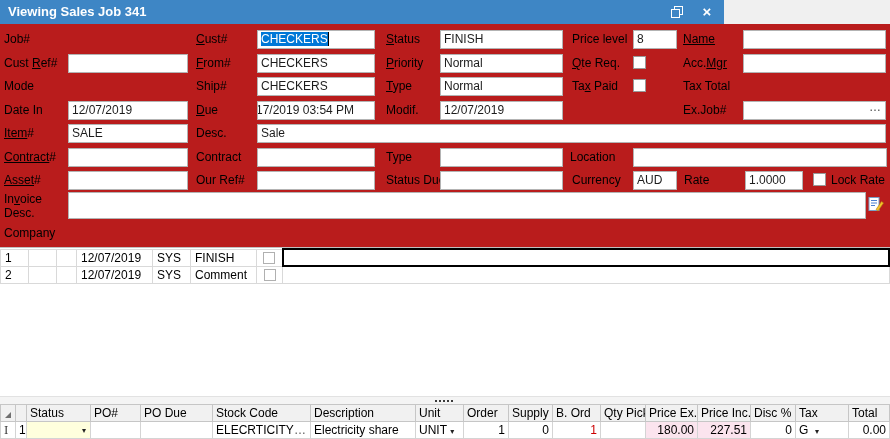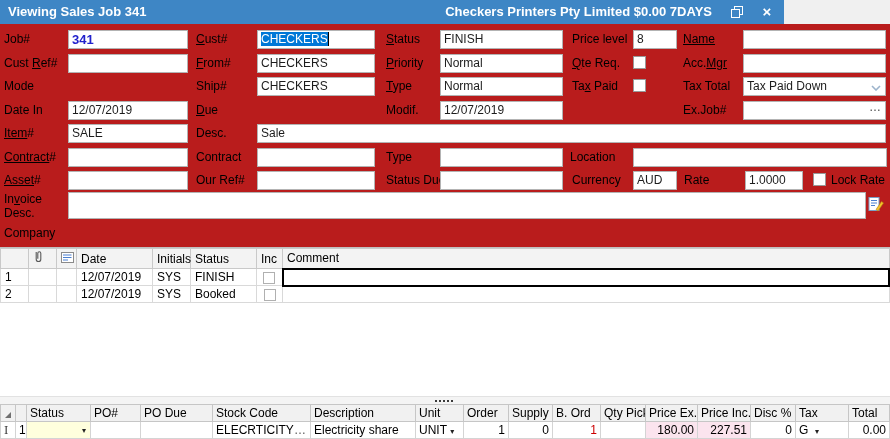--- a/index.html
+++ b/index.html
@@ -2,21 +2,21 @@
 <html><head>
 <meta charset="utf-8">
 <style>
   * { margin:0; padding:0; box-sizing:border-box; }
   html,body { background:#e8e8e8; }
   .window {
     position:relative; width:890px; height:439px; overflow:hidden;
     background:#f0f0f0; font-family:"Liberation Sans", sans-serif; font-size:12px; color:#000;
   }
   
-  .titlebar { position:absolute; left:0; top:0; width:784px; height:24px; background:#3e86c5; }
+  .titlebar { position:absolute; left:0; top:0; width:724px; height:24px; background:#3e86c5; }
   .titlebar .wtitle { position:absolute; left:8px; top:4px; color:#fff; font-weight:bold; font-size:13px; }
   .titlebar .acct { position:absolute; right:72px; top:4px; color:#fff; font-weight:bold; font-size:13px; }
   .tb-btn { position:absolute; top:0; height:24px; width:30px; text-align:center; color:#fff; cursor:default; }
   .tb-restore { right:32px; padding-top:6px; }
   .tb-close { right:2px; font-size:15px; font-weight:bold; line-height:23px; }
   
   .form { position:absolute; left:0; top:24px; width:890px; height:270px; background:#b91c1c; }
   .lbl { position:absolute; white-space:nowrap; font-size:12px; color:#000; }
   .u { text-decoration:underline; }
   .fld { position:absolute; height:19px; background:#fff; border:1px solid #b3b3b3;
@@ -62,34 +62,32 @@
   .cell-status .arrow { position:absolute; right:4px; top:4px; }
   .cell-ellipsis { float:right; color:#555; letter-spacing:1px; }
 </style>
 </head>
 <body>
 
 <div class="window">
 
   <div class="titlebar">
     <span class="wtitle">Viewing Sales Job 341</span>
-    <span class="acct">Checkers Printers Pty Limited $0.00 7DAYS</span>
     <span class="tb-btn tb-restore">
       <svg width="12" height="12" viewBox="0 0 12 12">
         <rect x="3.5" y="0.5" width="8" height="8" fill="none" stroke="#fff"></rect>
         <rect x="0.5" y="3.5" width="8" height="8" fill="#3e86c5" stroke="#fff"></rect>
       </svg>
     </span>
     <span class="tb-btn tb-close">×</span>
   </div>
 
   <div class="form">
 
     <span class="lbl" style="left:4px;top:8px"><span>Job#</span></span>
-    <div class="fld v-blue" style="left:68px;top:6px;width:120px">341</div>
     <span class="lbl" style="left:196px;top:8px"><span class="u">C</span><span>ust#</span></span>
     <div class="fld" style="left:257px;top:6px;width:118px"><span class="sel">CHECKERS</span></div>
     <span class="lbl" style="left:386px;top:8px"><span class="u">S</span><span>tatus</span></span>
     <div class="fld" style="left:440px;top:6px;width:123px">FINISH</div>
     <span class="lbl" style="left:572px;top:8px">Price level</span>
     <div class="fld" style="left:633px;top:6px;width:44px">8</div>
     <span class="lbl" style="left:683px;top:8px"><span class="u">Name</span></span>
     <div class="fld" style="left:743px;top:6px;width:143px"></div>
 
     <span class="lbl" style="left:4px;top:32px"><span>Cust </span><span class="u">R</span><span>ef#</span></span>
@@ -104,30 +102,25 @@
     <div class="fld" style="left:743px;top:30px;width:143px"></div>
 
     <span class="lbl" style="left:4px;top:55px">Mode</span>
     <span class="lbl" style="left:196px;top:55px">Ship#</span>
     <div class="fld" style="left:257px;top:53px;width:118px">CHECKERS</div>
     <span class="lbl" style="left:386px;top:55px"><span class="u">T</span><span>ype</span></span>
     <div class="fld" style="left:440px;top:53px;width:123px">Normal</div>
     <span class="lbl" style="left:572px;top:55px"><span>Ta</span><span class="u">x</span><span> Paid</span></span>
     <div class="cb" style="left:633px;top:55px"></div>
     <span class="lbl" style="left:683px;top:55px">Tax Total</span>
-    <div class="fld" style="left:743px;top:53px;width:143px">
-      <span>Tax Paid Down</span>
-      <svg class="chev" width="10" height="6" viewBox="0 0 10 6">
-        <polyline points="1,1 5,5 9,1" fill="none" stroke="#9db4cc" stroke-width="1.6"></polyline>
-      </svg>
-    </div>
 
     <span class="lbl" style="left:4px;top:79px">Date In</span>
     <div class="fld" style="left:68px;top:77px;width:120px">12/07/2019</div>
     <span class="lbl" style="left:196px;top:79px"><span class="u">D</span><span>ue</span></span>
+    <div class="fld" style="left:257px;top:77px;width:118px"><span class="clipped">17/2019 03:54 PM</span></div>
     <span class="lbl" style="left:386px;top:79px">Modif.</span>
     <div class="fld" style="left:440px;top:77px;width:123px">12/07/2019</div>
     <span class="lbl" style="left:683px;top:79px">Ex.Job#</span>
     <div class="fld" style="left:743px;top:77px;width:143px">
       <span></span>
       <span class="dots-btn">…</span>
     </div>
 
     <span class="lbl" style="left:4px;top:102px"><span class="u">Item</span><span>#</span></span>
     <div class="fld" style="left:68px;top:100px;width:120px">SALE</div>
@@ -180,58 +173,37 @@
         <col style="width:28px">
           <col style="width:28px">
           <col style="width:20px">
         <col style="width:76px">
           <col style="width:38px">
           <col style="width:66px">
         <col style="width:26px">
           <col>
       </colgroup>
       <tbody>
-          <tr>
-        <th></th>
-        <th>
-          <svg width="11" height="14" viewBox="0 0 11 14">
-                <path d="M3.2 2 v7.2 a2.3 2.3 0 0 0 4.6 0 V3.2 a1.5 1.5 0 0 0 -3 0 v5.6" fill="none" stroke="#5a5a5a" stroke-width="1.1"></path>
-              </svg>
-        </th>
-        <th>
-          <svg width="13" height="11" viewBox="0 0 13 11">
-                <rect x="0.5" y="0.5" width="12" height="10" fill="#fff" stroke="#8a8a8a"></rect>
-                <line x1="2" y1="3" x2="10.5" y2="3" stroke="#4a7fd0"></line>
-                <line x1="2" y1="5.5" x2="10.5" y2="5.5" stroke="#4a7fd0"></line>
-                <line x1="2" y1="8" x2="7" y2="8" stroke="#4a7fd0"></line>
-              </svg>
-        </th>
-        <th>Date</th>
-        <th>Initials</th>
-        <th>Status</th>
-        <th>Inc</th>
-        <th>Comment</th>
-      </tr>
       <tr>
         <td>1</td>
         <td></td>
         <td></td>
         <td>12/07/2019</td>
         <td>SYS</td>
         <td>FINISH</td>
         <td class="cb-cell"><span class="cb-inline"></span></td>
         <td class="comment-focus"></td>
       </tr>
       <tr>
         <td>2</td>
         <td></td>
         <td></td>
         <td>12/07/2019</td>
         <td>SYS</td>
-        <td>Booked</td>
+        <td>Comment</td>
         <td class="cb-cell"><span class="cb-inline"></span></td>
         <td></td>
       </tr>
     </tbody>
       </table>
   </div>
 
   <div class="splitter">
     <span class="grip">
         <i></i>

